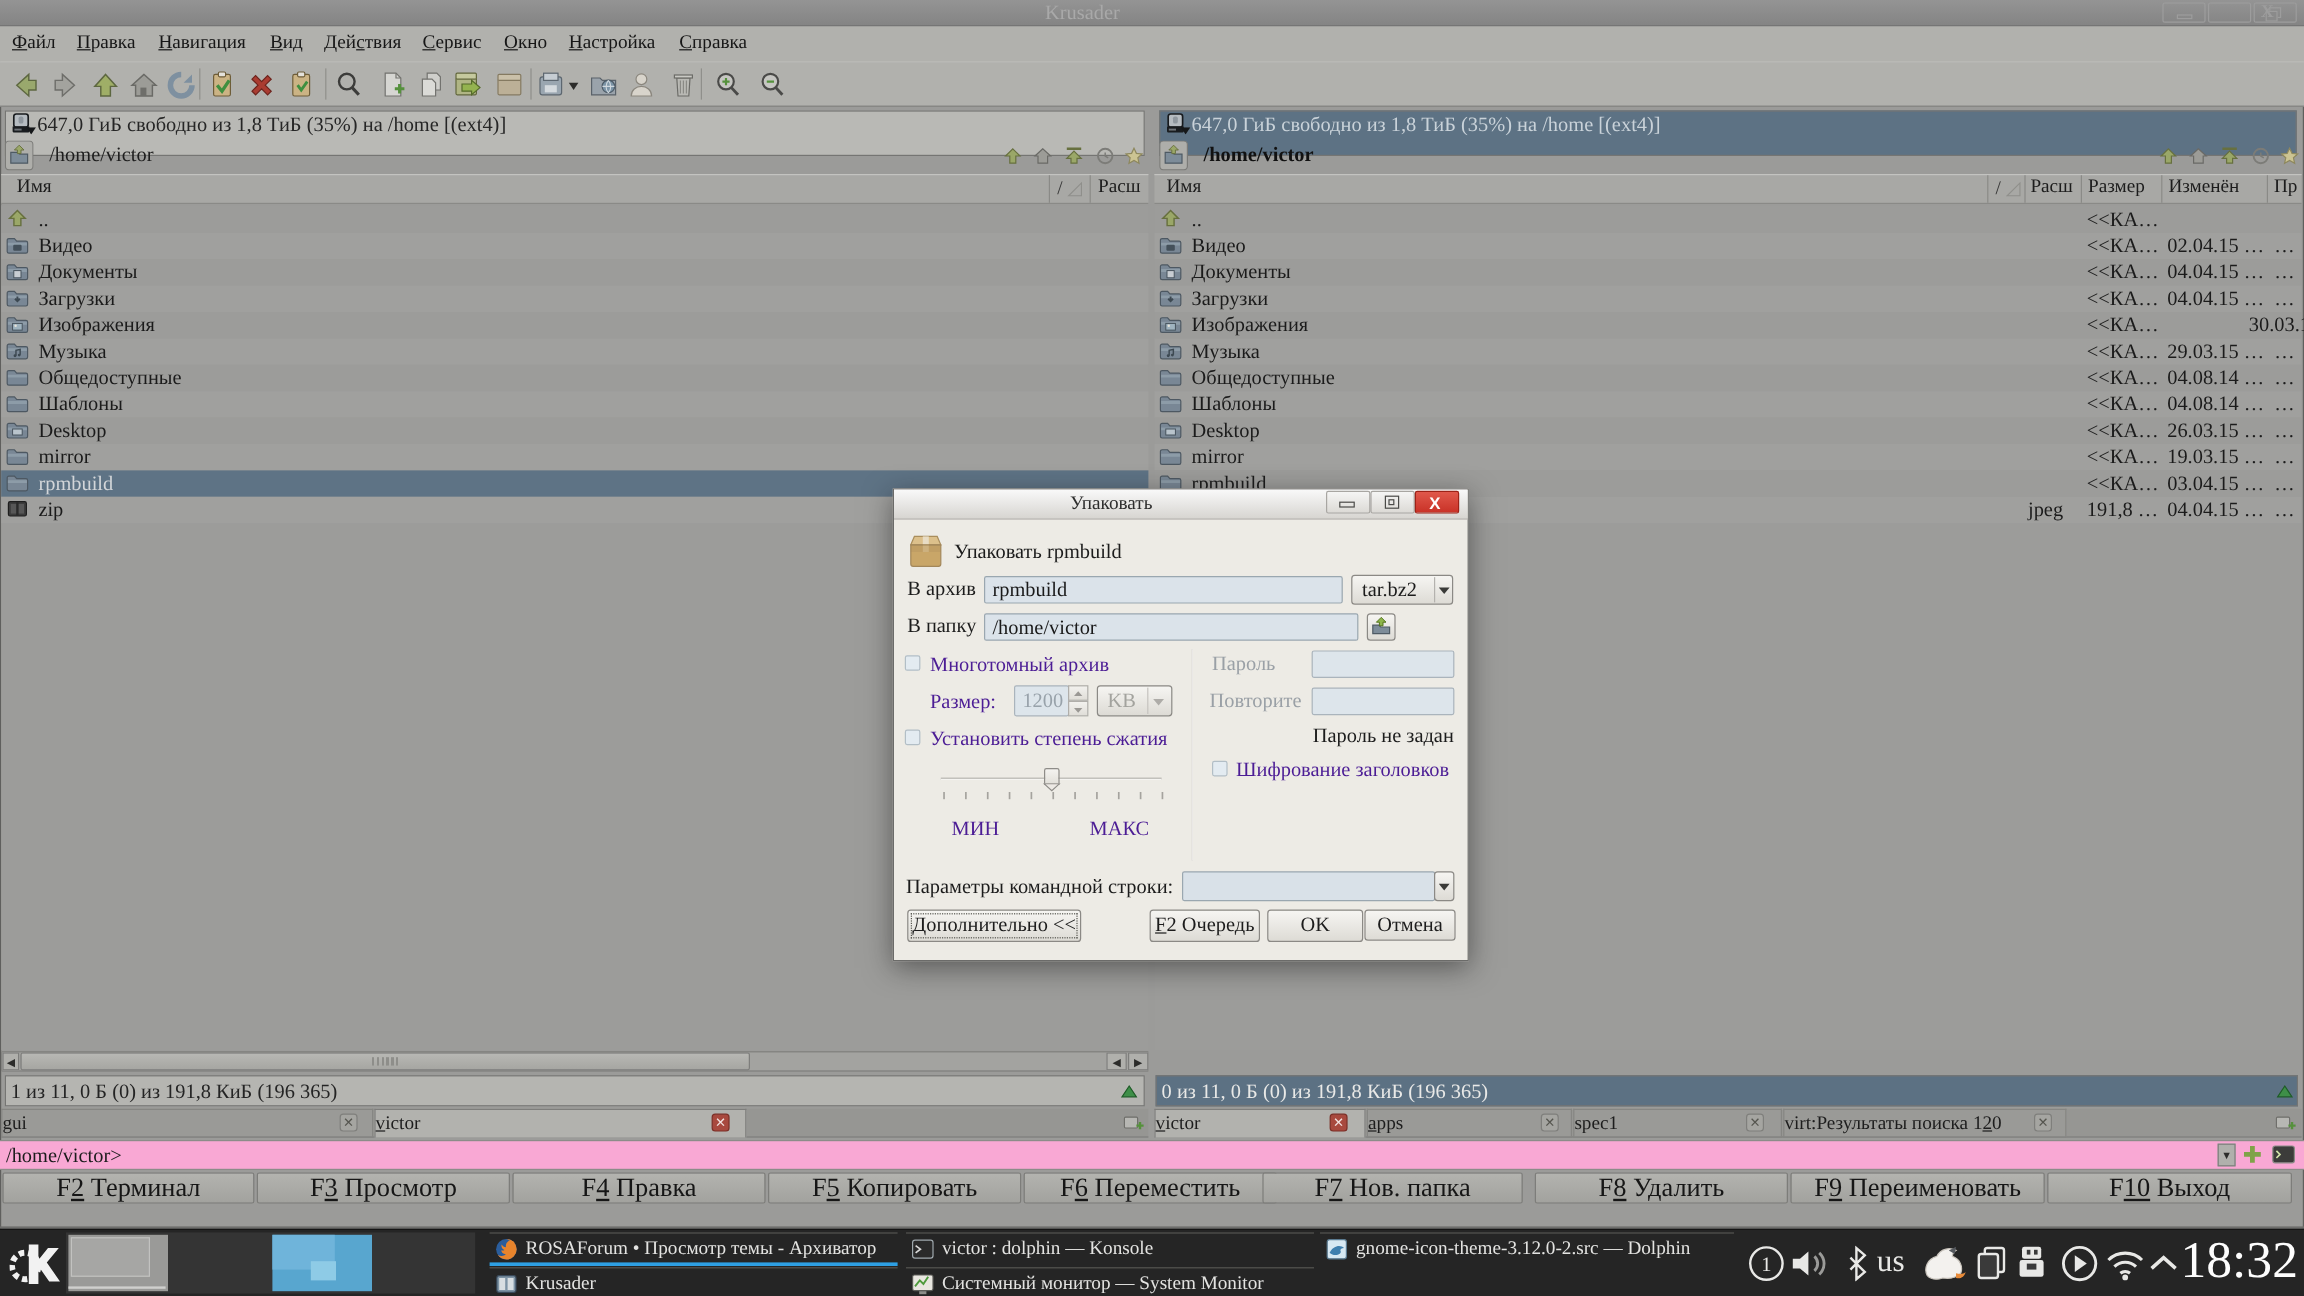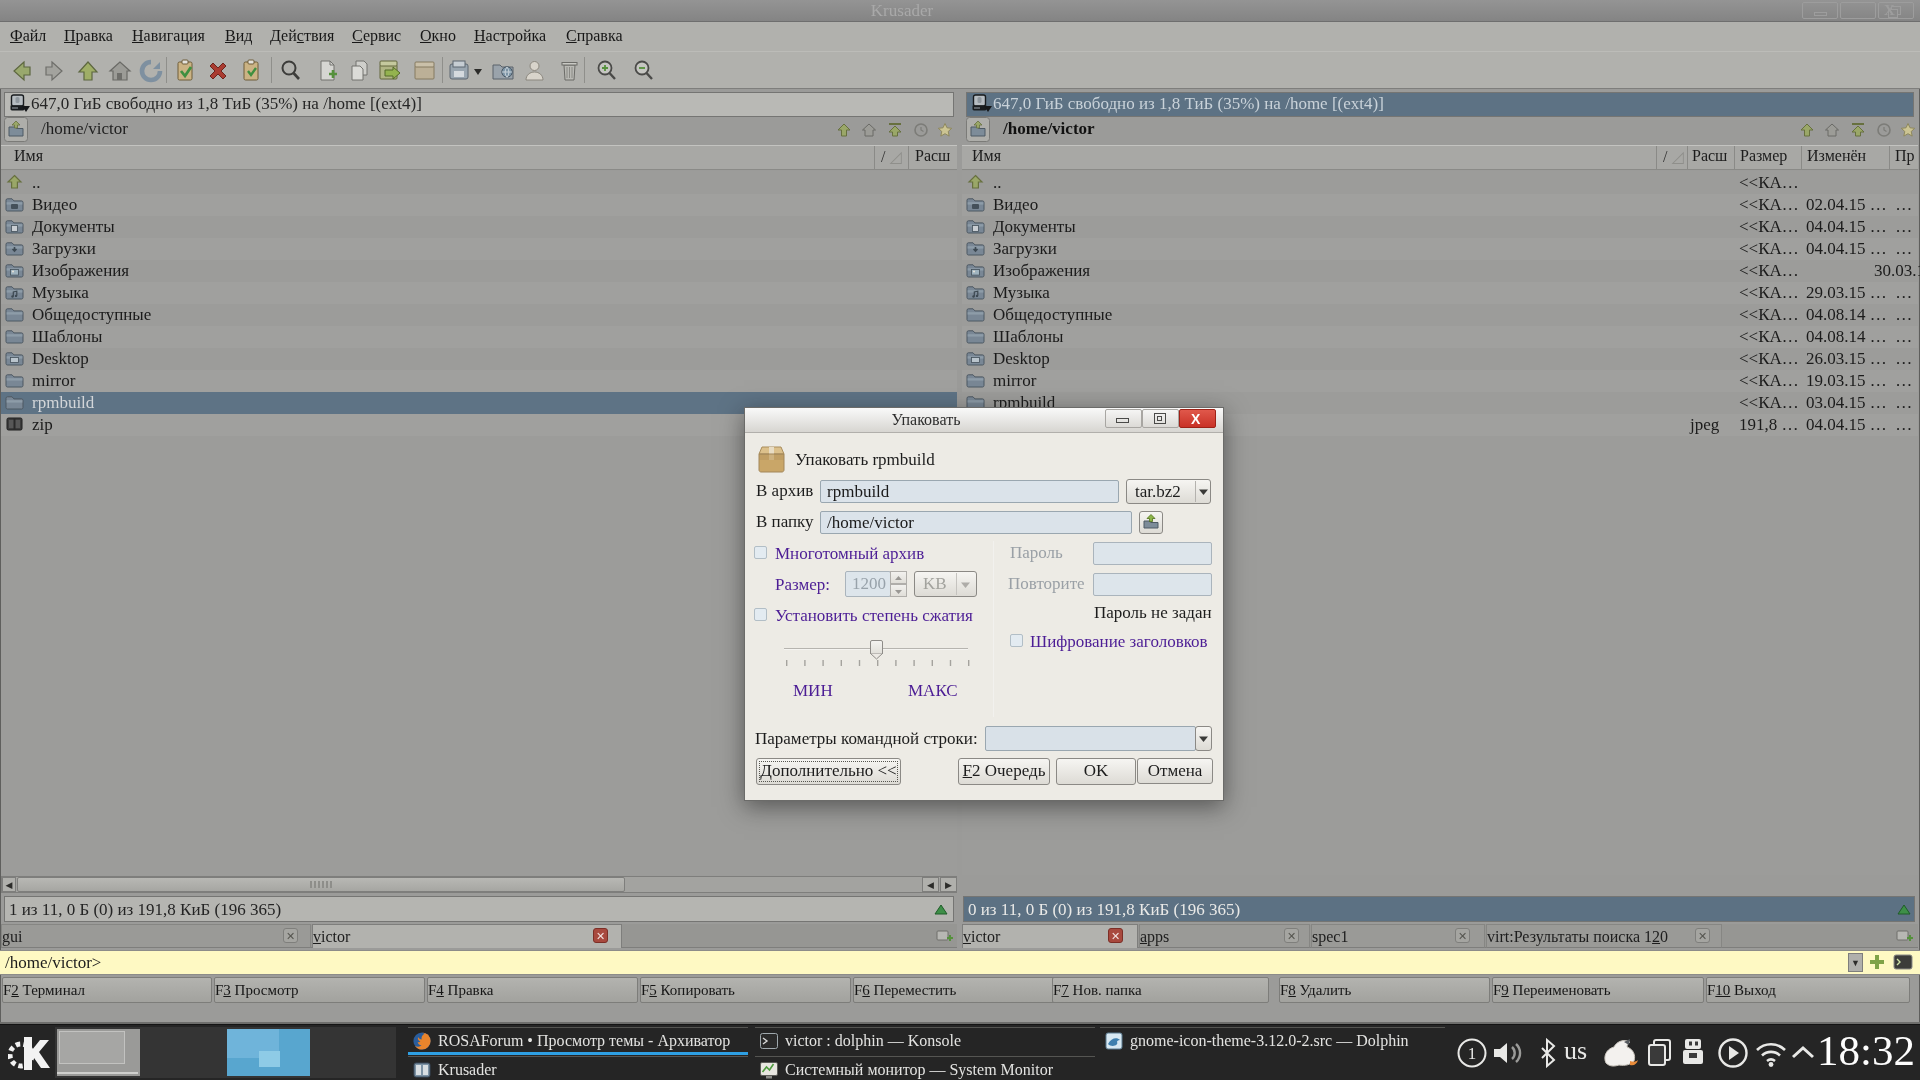--- a/index.html
+++ b/index.html
@@ -9,36 +9,36 @@
 
 #titlebar{left:0;top:0;width:1920px;height:22px;background:linear-gradient(#949494,#848484);border-bottom:1px solid #6e6e6e}
 #titletext{left:0;top:1px;width:1804px;text-align:center;font-size:17px;color:#a9a9a9}
 .wbtn{top:2px;width:36px;height:17px;border:1px solid #9d9d9d;border-radius:2px}
 #menubar{left:0;top:22px;width:1920px;height:29px;background:#b1b1ad}
 .mi{top:27px;font-size:16px;color:#171717}
 .mi span{text-decoration:underline}
 #toolbar{left:0;top:51px;width:1920px;height:38px;background:#b1b1ad;border-top:1px solid #bcbcb8;border-bottom:1px solid #7e7e7c}
 .tsep{top:57px;width:1px;height:26px;background:#8f8f8b}
 
-.diskbar{top:92px;height:25px;border:1px solid #757573;font-size:17px;line-height:21px}
+.diskbar{top:92px;height:38px;border:1px solid #757573;font-size:17px;line-height:21px}
 .diskL{background:#b9b9b5;color:#262626}
 .diskR{background:#5d7284;color:#c9d2d9}
 .pathrow{top:116px;height:27px;font-size:17px}
 .hdr{top:145px;height:25px;background:#a8a8a5;border-top:1px solid #c3c3c0;border-bottom:1px solid #8a8a87;font-size:16px;color:#1c1c1c;line-height:23px}
 .frow{height:22px;font-size:17px;color:#1b1b1b;line-height:22px}
 .scrl{top:876px;height:17px;background:#a3a3a0;border:1px solid #7e7e7c}
 .totbar{top:896px;height:26px;font-size:17px;line-height:25px;border:1px solid #757573}
 .totL{background:#b5b5b1;color:#242424}
 .totR{background:#5c7183;color:#e9e9e7}
 .tab{top:924px;height:24px;font-size:16px;text-align:left;line-height:23px;color:#1d1d1d}
 .tabact{background:#b2b2ae;border:1px solid #7e7e7c;border-bottom:none}
 .tabina{background:#9a9a97;border:1px solid #868683;border-bottom:1px solid #7e7e7c}
 .tclose{top:4px;width:15px;height:15px;border-radius:3px;font-size:11px;line-height:14px;text-align:center}
-#cmdrow{left:0;top:950px;width:1920px;height:25px;background:#fef9c3;border-top:1px solid #8c8c89;border-bottom:1px solid #8c8c89;font-size:17px;color:#1c1c1c;line-height:24px}
-.fnb{top:977px;height:26px;background:linear-gradient(#b3b3af,#a2a29e);border:1px solid #7d7d7a;border-radius:2px;font-size:15px;color:#161616;text-align:left;line-height:24px}
+#cmdrow{left:0;top:950px;width:1920px;height:25px;background:#f9a8d4;border-top:1px solid #8c8c89;border-bottom:1px solid #8c8c89;font-size:17px;color:#1c1c1c;line-height:24px}
+.fnb{top:977px;height:26px;background:linear-gradient(#b3b3af,#a2a29e);border:1px solid #7d7d7a;border-radius:2px;font-size:22px;color:#161616;text-align:center;line-height:24px}
 .fnb u,.mi u,.tab u{text-decoration:underline}
 
 #taskbar{left:0;top:1024px;width:1920px;height:56px;background:#252525;border-top:1px solid #141414}
 .titem{font-size:16px;color:#e3e3e1;line-height:26px}
 .tsepline{height:1px;background:#555552}
 #clock{left:1812px;top:1026px;width:108px;font-size:43px;color:#fdfdfd;text-align:center}
 
 #dlg{left:744px;top:407px;width:480px;height:394px;border:1px solid #6b6b69;background:#edebe5;box-shadow:0 6px 22px rgba(20,20,20,.5)}
 #dlgtitle{left:745px;top:408px;width:478px;height:25px;background:linear-gradient(#f9f9f9,#d7d5d1);border-bottom:1px solid #b1afab}
 #dlgtitletext{left:745px;top:411px;width:362px;text-align:center;font-size:16px;color:#2d2d2d}

